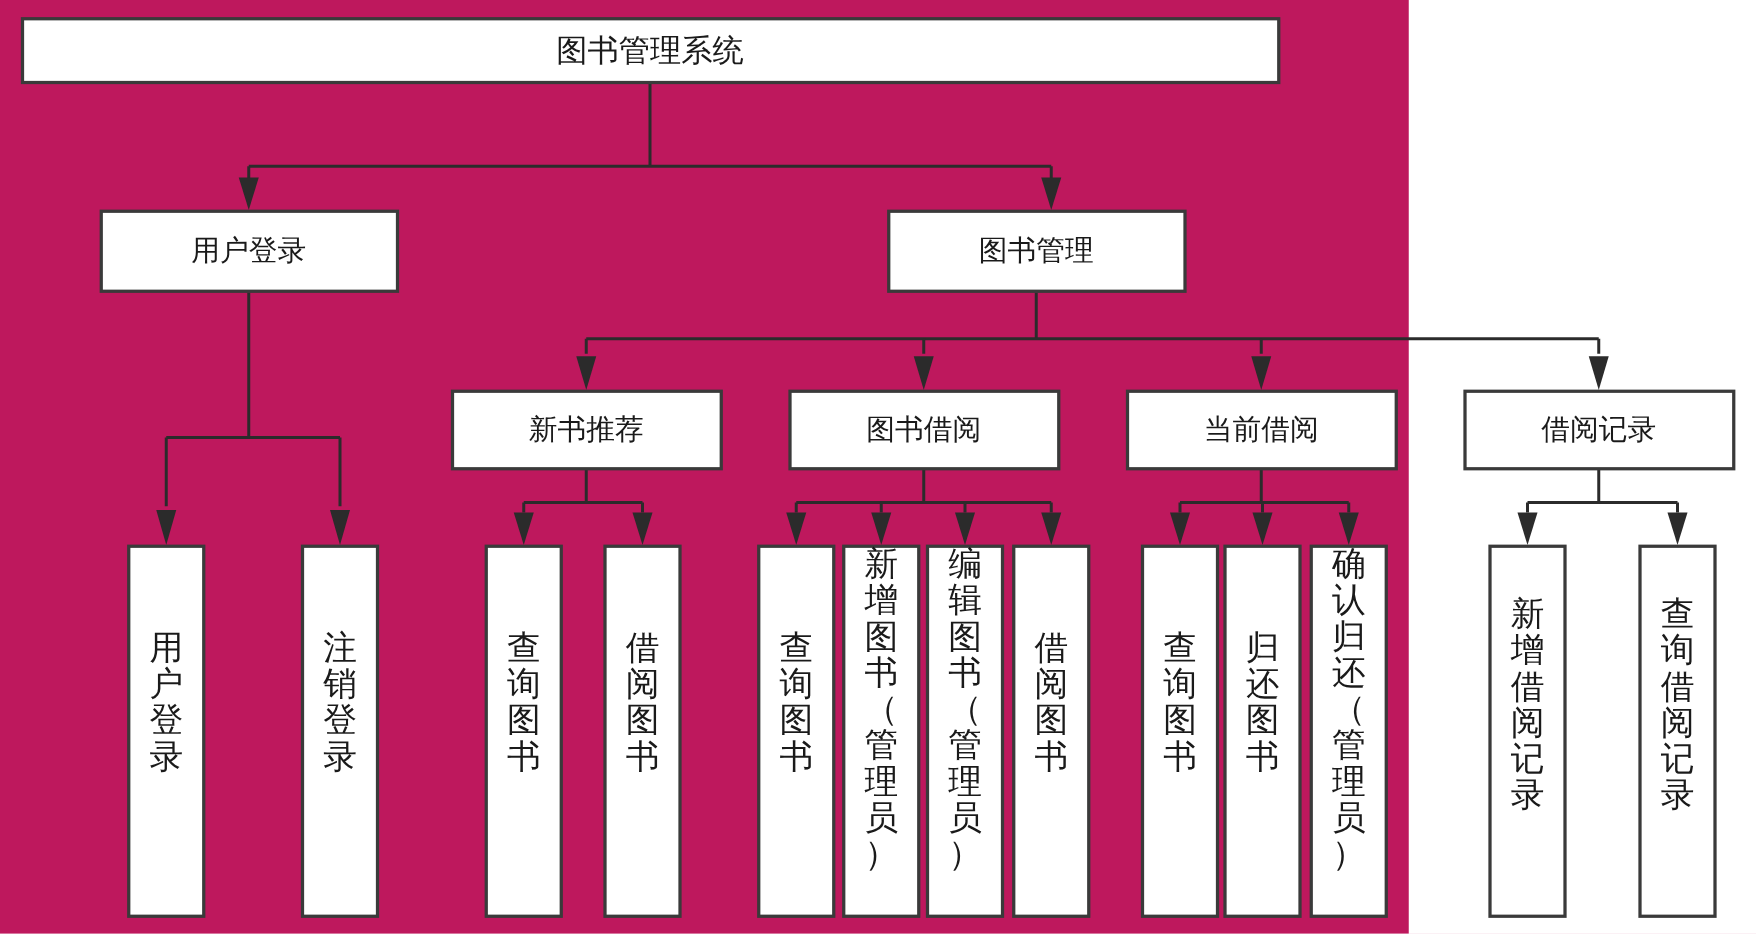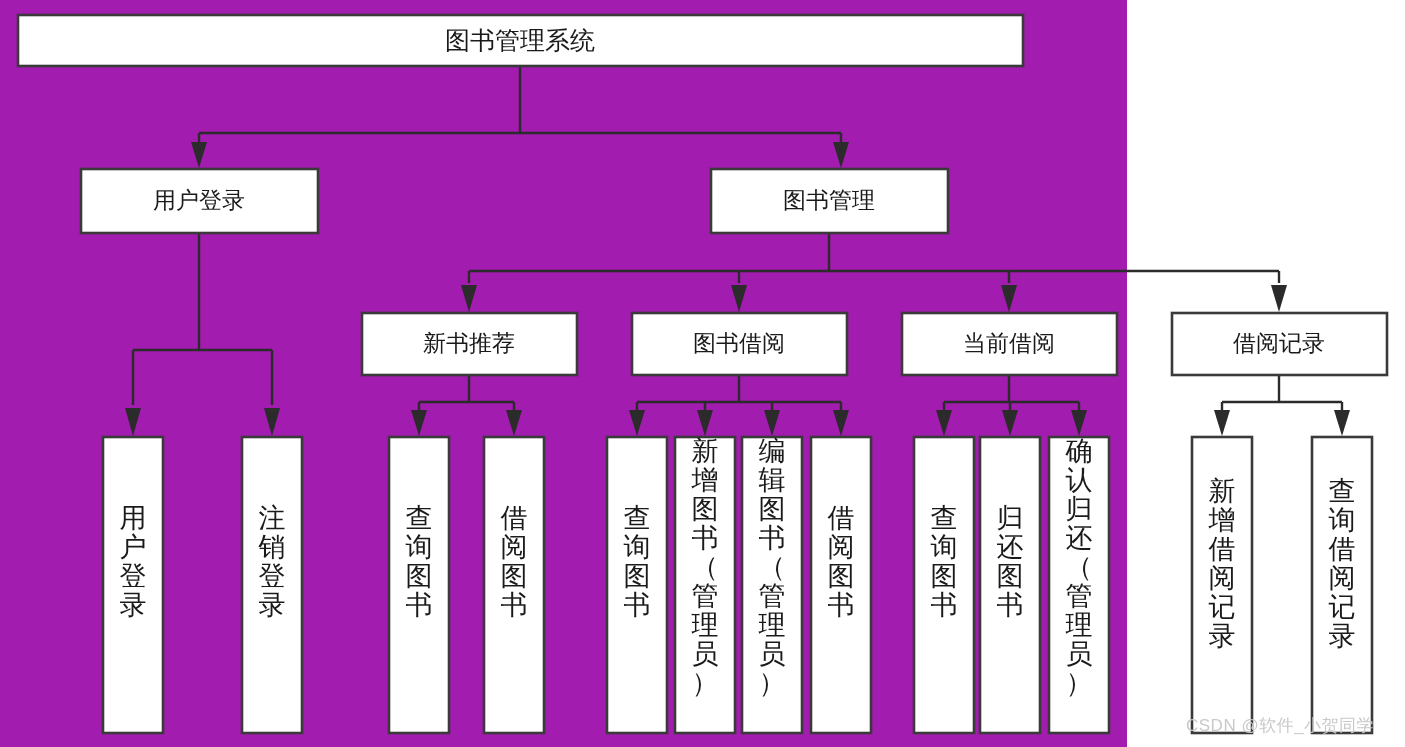--- a/index.html
+++ b/index.html
@@ -1,20 +1,20 @@
 <!DOCTYPE html>
 <html><head>
 <meta charset="utf-8">
 <style>
   html,body{margin:0;padding:0;background:#ffffff;}
   body{
     font-family:"Liberation Sans","DejaVu Sans",sans-serif;
     width:1405px;height:747px;overflow:hidden;
   }
-  #diagram-root{position:relative;width:1127px;height:747px;background:#a21caf;}
+  #diagram-root{position:relative;width:1127px;height:747px;background:#be185d;}
   svg#flow{position:absolute;inset:0;width:1405px;height:747px;display:block;}
 
   .node-box{
     fill:#ffffff;
     stroke:#3a3a3a;
     stroke-width:2.6;
   }
   .node-label{
     fill:#1a1a1a;
     font-family:"Liberation Sans","DejaVu Sans",sans-serif;
@@ -226,15 +226,14 @@
       <text class="leaf-label" x="1222" y="500"><tspan x="1222" y="500" text-anchor="middle">新</tspan><tspan x="1222" y="529" text-anchor="middle">增</tspan><tspan x="1222" y="558" text-anchor="middle">借</tspan><tspan x="1222" y="587" text-anchor="middle">阅</tspan><tspan x="1222" y="616" text-anchor="middle">记</tspan><tspan x="1222" y="645" text-anchor="middle">录</tspan></text>
     </g>
 
     <g>
       <rect class="node-box" x="1312" y="437" width="60" height="296"></rect>
       <text class="leaf-label" x="1342" y="500"><tspan x="1342" y="500" text-anchor="middle">查</tspan><tspan x="1342" y="529" text-anchor="middle">询</tspan><tspan x="1342" y="558" text-anchor="middle">借</tspan><tspan x="1342" y="587" text-anchor="middle">阅</tspan><tspan x="1342" y="616" text-anchor="middle">记</tspan><tspan x="1342" y="645" text-anchor="middle">录</tspan></text>
     </g>
 
   </svg>
 
-  <div class="watermark">CSDN @软件_小贺同学</div>
 
 </div>
 
 </body></html>

